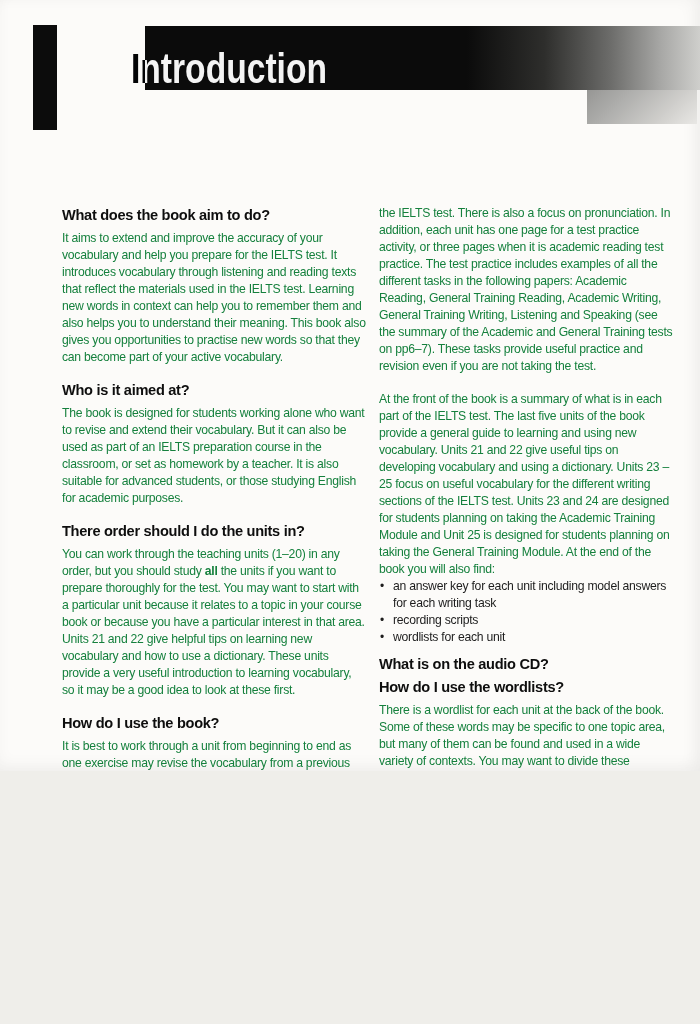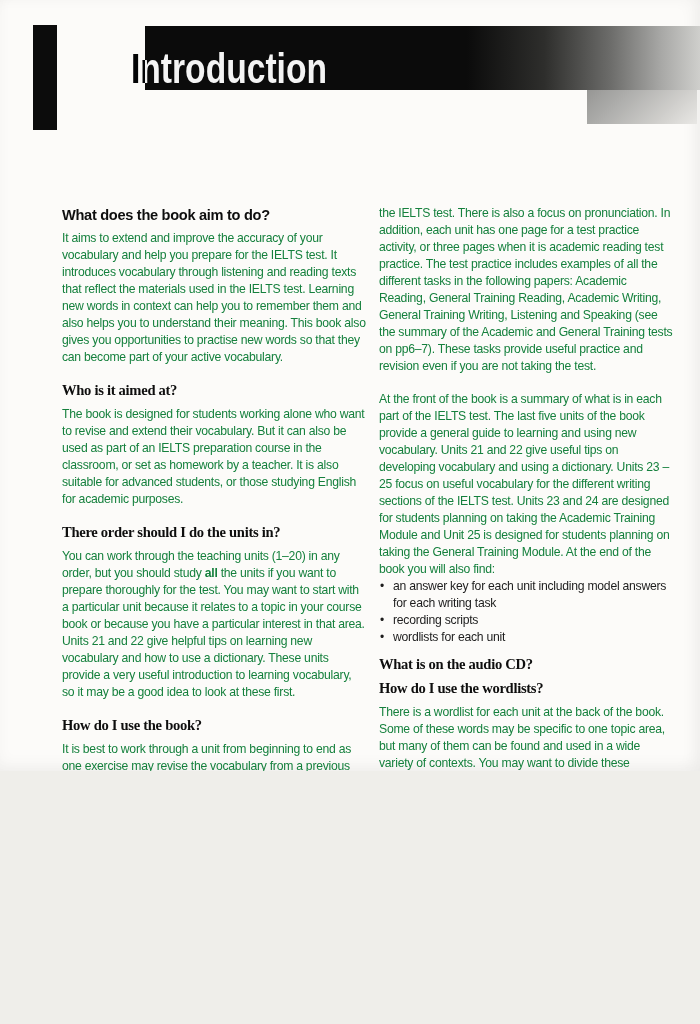--- a/index.html
+++ b/index.html
@@ -68,21 +68,21 @@
   .col-right { width: 295px; flex: 0 0 295px; }
 
   .sec-heading {
     font-size: 14.6px;
     font-weight: bold;
     color: #0e0e0e;
     letter-spacing: -0.3px;
     margin: 4px 0 7px 0;
   }
   .section + .section .sec-heading,
-  p + .section .sec-heading { margin-top: 4px; font-family: Liberation Serif, serif; }
+  p + .section .sec-heading { margin-top: 4px; }
   .col-left .section:first-child .sec-heading { margin-top: 2px; }
 
   .body-text {
     font-size: 12.2px;
     line-height: 17px;
     letter-spacing: -0.25px;
     color: #15803d;
     margin: 0 0 16px 0;
     text-align: left;
   }

